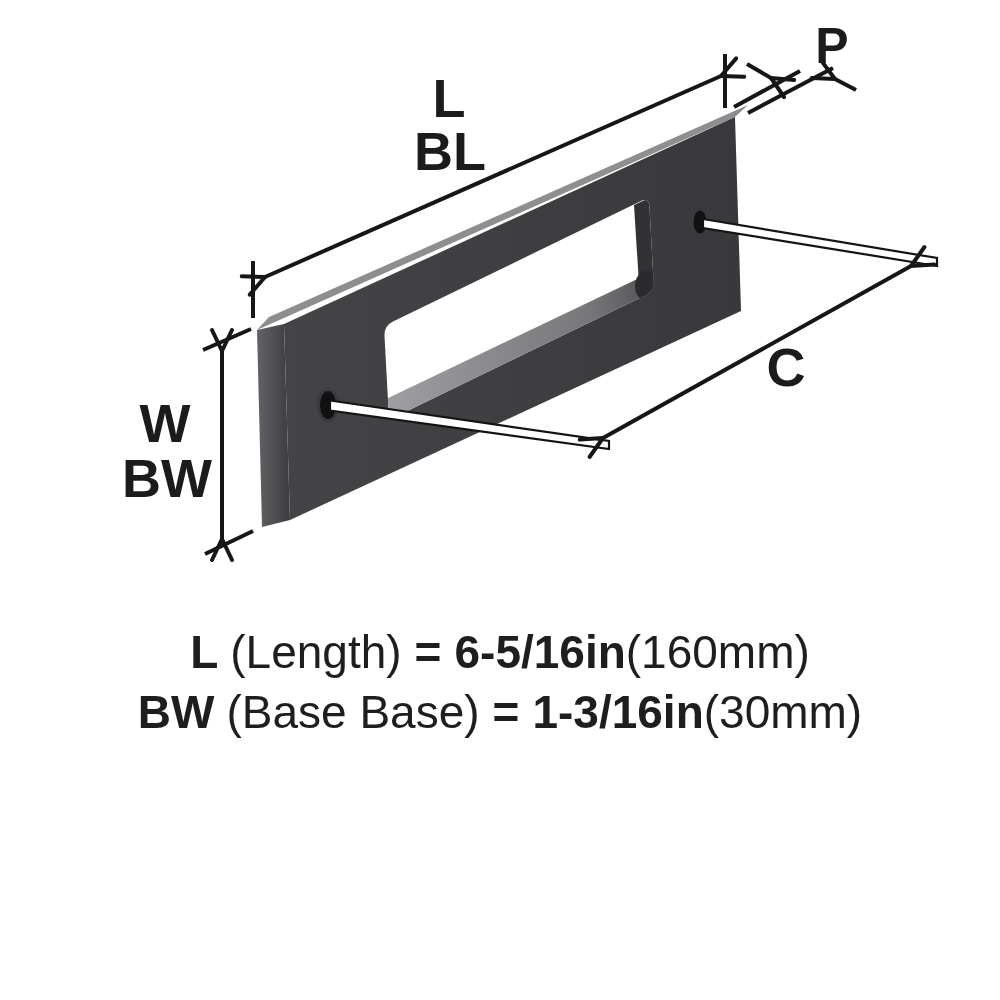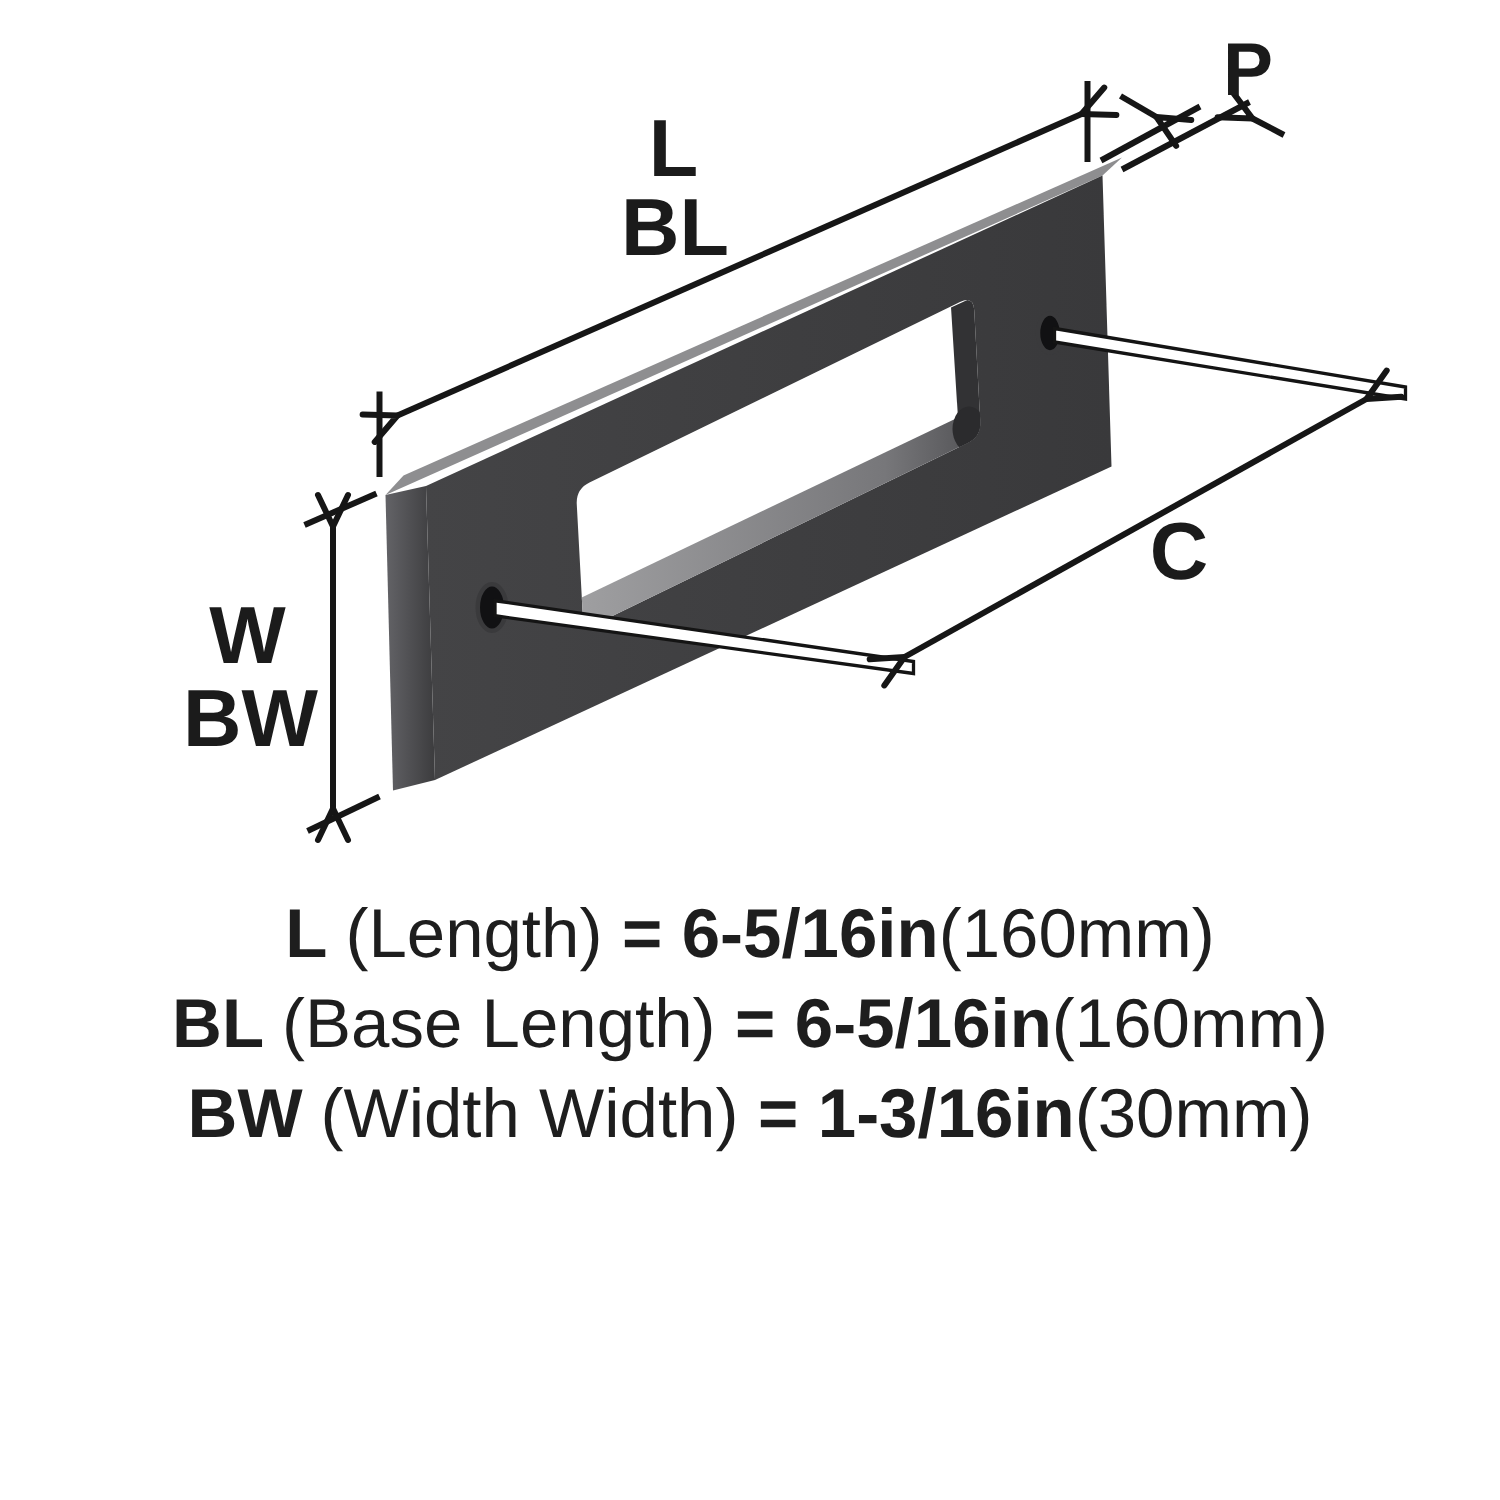--- a/index.html
+++ b/index.html
@@ -7,21 +7,21 @@
     width:1000px;height:1000px;background:#ffffff;overflow:hidden;
     font-family:"Liberation Sans", sans-serif;
   }
   .stage{position:relative;width:1000px;height:1000px;background:#ffffff;}
   .diagram-svg{position:absolute;left:0;top:0;}
   .svg-label{
     font-family:"Liberation Sans", sans-serif;
     font-weight:700;fill:#1b1b1b;
   }
   .specs{
-    position:absolute;left:0;top:592px;width:1000px;
+    position:absolute;left:0;top:622px;width:1000px;
     text-align:center;color:#1e1e1e;
   }
   .spec-line{
     height:60px;line-height:60px;font-size:46px;white-space:nowrap;
   }
   .spec-line .sym{font-weight:700;}
   .spec-line .nm{font-weight:400;margin-left:12px;}
   .spec-line .eq{font-weight:700;margin:0 13px;}
   .spec-line .val{font-weight:700;}
   .spec-line .met{font-weight:400;}
@@ -99,19 +99,16 @@
     <text class="svg-label" x="165" y="442" font-size="54" text-anchor="middle">W</text>
     <text class="svg-label" x="167" y="497" font-size="54" text-anchor="middle">BW</text>
     <text class="svg-label" x="786" y="386" font-size="54" text-anchor="middle">C</text>
   </svg>
 
   <div class="specs">
     <div class="spec-line">
       <span class="sym">L</span><span class="nm">(Length)</span><span class="eq">=</span><span class="val">6-5/16in</span><span class="met">(160mm)</span>
     </div>
     <div class="spec-line">
-      <span class="sym">BL</span><span class="nm">(Base Length)</span><span class="eq">=</span><span class="val">6-5/16in</span><span class="met">(160mm)</span>
-    </div>
-    <div class="spec-line">
-      <span class="sym">BW</span><span class="nm">(Width Width)</span><span class="eq">=</span><span class="val">1-3/16in</span><span class="met">(30mm)</span>
+      <span class="sym">BW</span><span class="nm">(Base Base)</span><span class="eq">=</span><span class="val">1-3/16in</span><span class="met">(30mm)</span>
     </div>
   </div>
 </div>
 
 </body></html>

